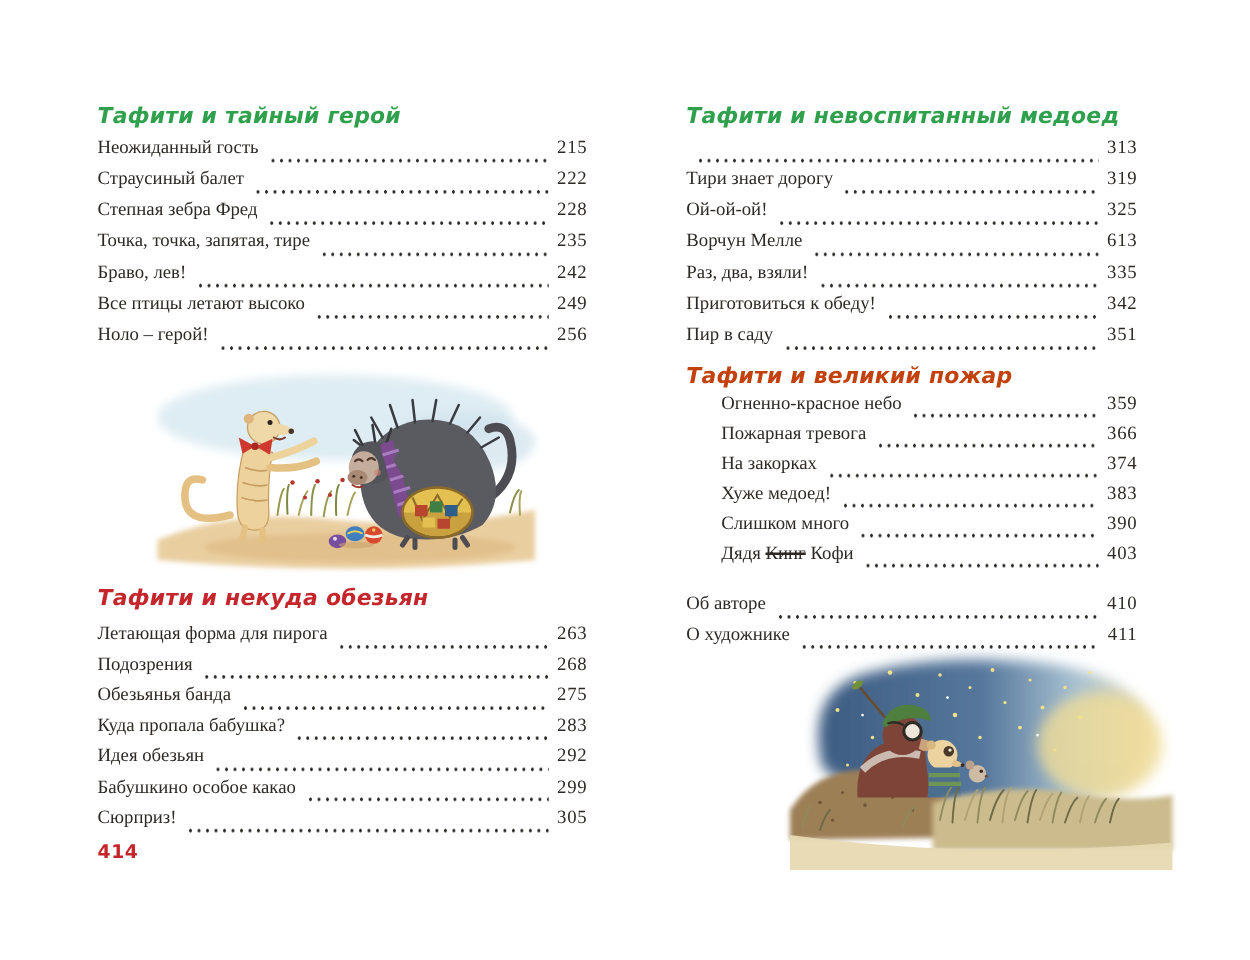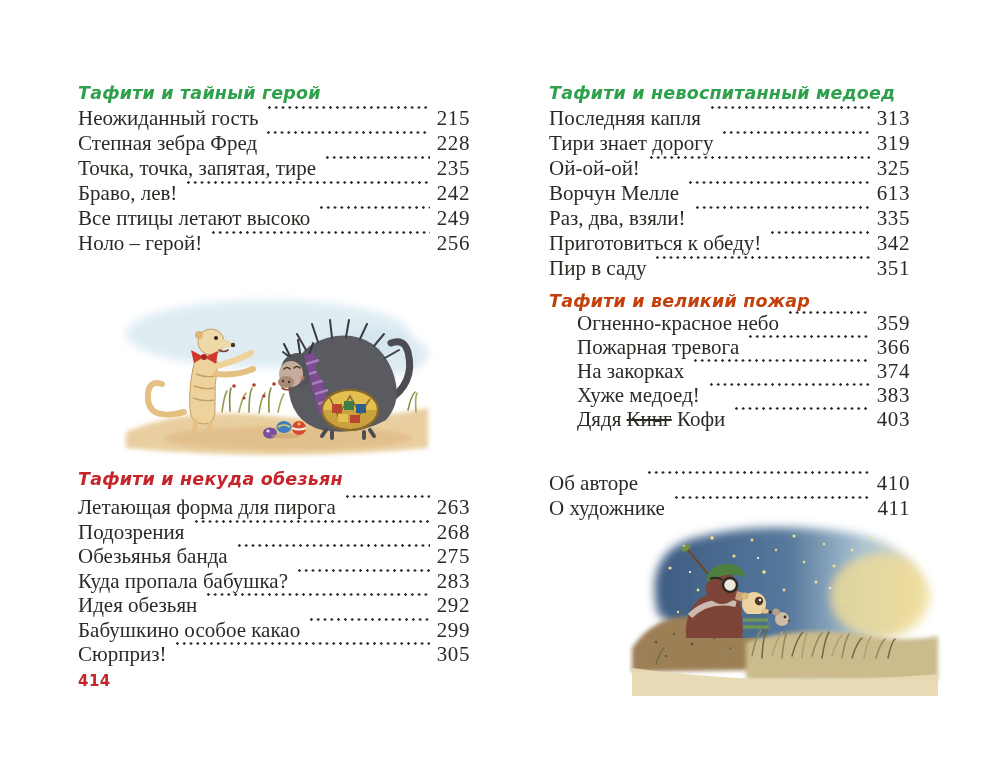--- a/index.html
+++ b/index.html
@@ -10,21 +10,21 @@
     font-family:"Liberation Serif", serif;
     color:#2d2a26;
   }
   .sec{position:absolute;}
   .sec h2{
     margin:0; font-family:"DejaVu Sans", sans-serif;
     font-style:italic; font-weight:700; font-size:17.5px;
     line-height:26px; letter-spacing:.2px;
   }
   .rows{margin:0;}
-  .row{display:flex; align-items:flex-start; font-size:21px;}
+  .row{display:flex; align-items:flex-end; font-size:15px;}
   .row .t{white-space:nowrap;}
   .row .t s{text-decoration:line-through; text-decoration-thickness:2px;}
   .leader{
     flex:1; height:3px; margin:0 7px 1px 8px;
     background-image:radial-gradient(circle, #2d2a26 1.15px, transparent 1.45px);
     background-size:6.8px 3px; background-repeat:repeat-x; background-position:left center;
   }
   .row .p{flex:none; letter-spacing:.6px;}
   
   .m25 .row{height:25px; line-height:25px;}
@@ -53,20 +53,25 @@
 
   <div class="sec s-left1 m25">
     <h2 style="color: rgb(47, 160, 76);">Тафити и тайный герой</h2>
     <div class="rows">
         <div class="row">
       <span class="t">Неожиданный гость</span>
       <span class="leader"></span>
       <span class="p">215</span>
     </div>
         <div class="row">
+      <span class="t">Страусиный балет</span>
+      <span class="leader"></span>
+      <span class="p">222</span>
+    </div>
+        <div class="row">
       <span class="t">Степная зебра Фред</span>
       <span class="leader"></span>
       <span class="p">228</span>
     </div>
         <div class="row">
       <span class="t">Точка, точка, запятая, тире</span>
       <span class="leader"></span>
       <span class="p">235</span>
     </div>
         <div class="row">
@@ -125,21 +130,20 @@
       <span class="leader"></span>
       <span class="p">305</span>
     </div>
       </div>
   </div>
 
   <div class="sec s-right1 m25">
     <h2 style="color: rgb(47, 160, 76);">Тафити и невоспитанный медоед</h2>
     <div class="rows">
         <div class="row">
-      <span class="t">Последняя капля</span>
       <span class="leader"></span>
       <span class="p">313</span>
     </div>
         <div class="row">
       <span class="t">Тири знает дорогу</span>
       <span class="leader"></span>
       <span class="p">319</span>
     </div>
         <div class="row">
       <span class="t">Ой-ой-ой!</span>
@@ -184,20 +188,25 @@
     </div>
         <div class="row">
       <span class="t">На закорках</span>
       <span class="leader"></span>
       <span class="p">374</span>
     </div>
         <div class="row">
       <span class="t">Хуже медоед!</span>
       <span class="leader"></span>
       <span class="p">383</span>
+    </div>
+        <div class="row">
+      <span class="t">Слишком много</span>
+      <span class="leader"></span>
+      <span class="p">390</span>
     </div>
         <div class="row">
       <span class="t">Дядя <s>Кинг</s> Кофи</span>
       <span class="leader"></span>
       <span class="p">403</span>
     </div>
       </div>
   </div>
 
   <div class="sec extras m245">

